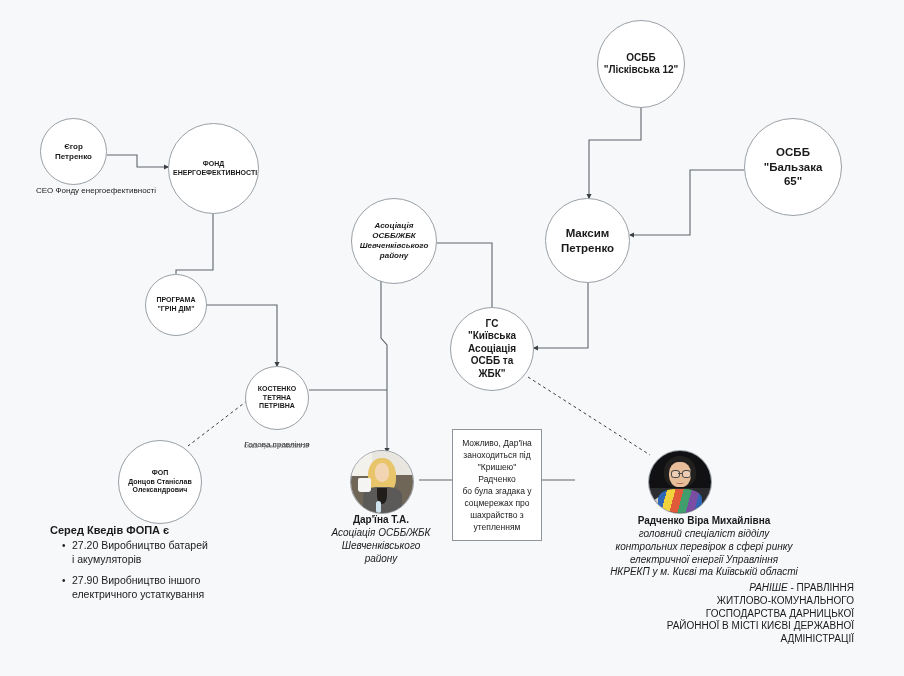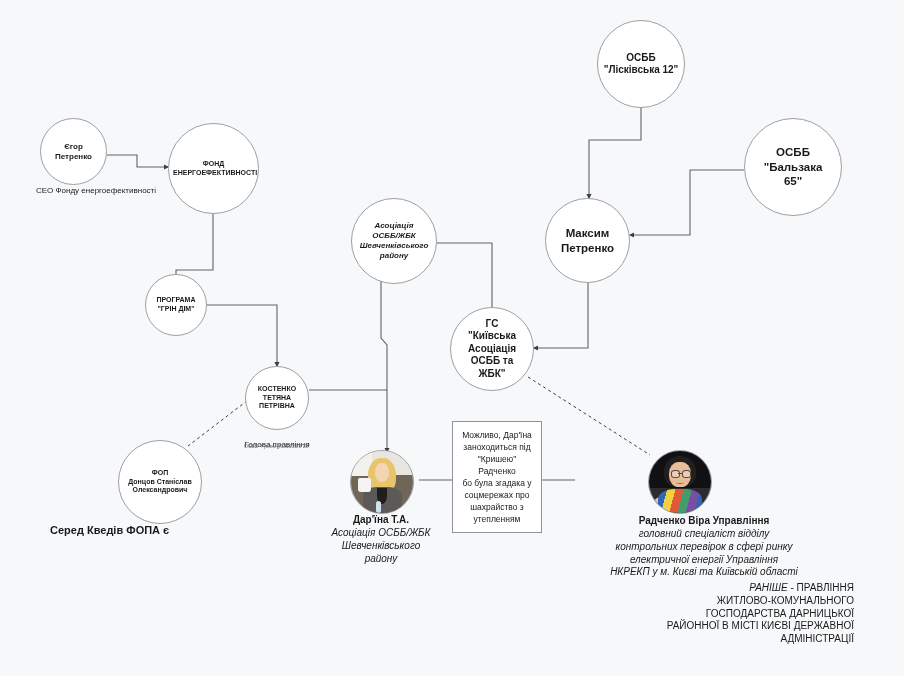--- a/index.html
+++ b/index.html
@@ -99,20 +99,21 @@
     position:absolute;
     background:#ffffff;
     border:1px solid #8f949a;
     box-sizing:border-box;
     display:flex;align-items:center;justify-content:center;
     text-align:center;
     line-height:1.42;
     white-space:pre-line;
     font-size:8.5px;
     padding:6px 8px;
+    margin-top:8px;
   }
 
   .listblock{position:absolute;}
   .listblock .lb-title{font-weight:bold;font-size:11px;margin:0 0 3px 0;}
   .listblock ul{margin:0;padding:0 0 0 12px;list-style:none;}
   .listblock li{font-size:10.5px;line-height:1.32;margin-bottom:7px;position:relative;padding-left:10px;}
   .listblock li:before{content:"\2022";position:absolute;left:0;top:0;font-size:10px;}
 </style>
 </head>
 <body>
@@ -241,21 +242,21 @@
       <div class="r-hair"></div>
       <div class="r-face"></div>
       <div class="r-glassL"></div>
       <div class="r-glassR"></div>
       <div class="r-bridge"></div>
       <div class="r-smile"></div>
       <div class="r-shoulder"></div>
       <div class="r-scarf"></div>
     </div>
   </div>
-  <div class="caption t-md bold" style="left:554px;top:515px;width:300px;">Радченко Віра Управління</div>
+  <div class="caption t-md bold" style="left:554px;top:515px;width:300px;">Радченко Віра Михайлівна</div>
   <div class="caption t-md ital" style="left:554px;top:528px;width:300px;">головний спеціаліст відділу
 контрольних перевірок в сфері ринку
 електричної енергії Управління
 НКРЕКП у м. Києві та Київській області</div>
   <div class="caption t-md" style="left:554px;top:582px;width:300px;text-align:right;"><span class="ital">РАНІШЕ</span><span> - ПРАВЛІННЯ
 ЖИТЛОВО-КОМУНАЛЬНОГО
 ГОСПОДАРСТВА ДАРНИЦЬКОЇ
 РАЙОННОЇ В МІСТІ КИЄВІ ДЕРЖАВНОЇ
 АДМІНІСТРАЦІЇ</span></div>
 
@@ -265,15 +266,19 @@
 "Кришею"
 Радченко
 бо була згадака у
 соцмережах про
 шахрайство з
 утепленням</span>
   </div>
 
   <div class="listblock" style="left:50px;top:524px;width:160px;">
     <div class="lb-title">Серед Кведів ФОПА є</div>
+    <ul>
+      <li>27.20 Виробництво батарей і акумуляторів</li>
+      <li>27.90 Виробництво іншого електричного устаткування</li>
+    </ul>
   </div>
 
 </div>
 
 </body></html>

